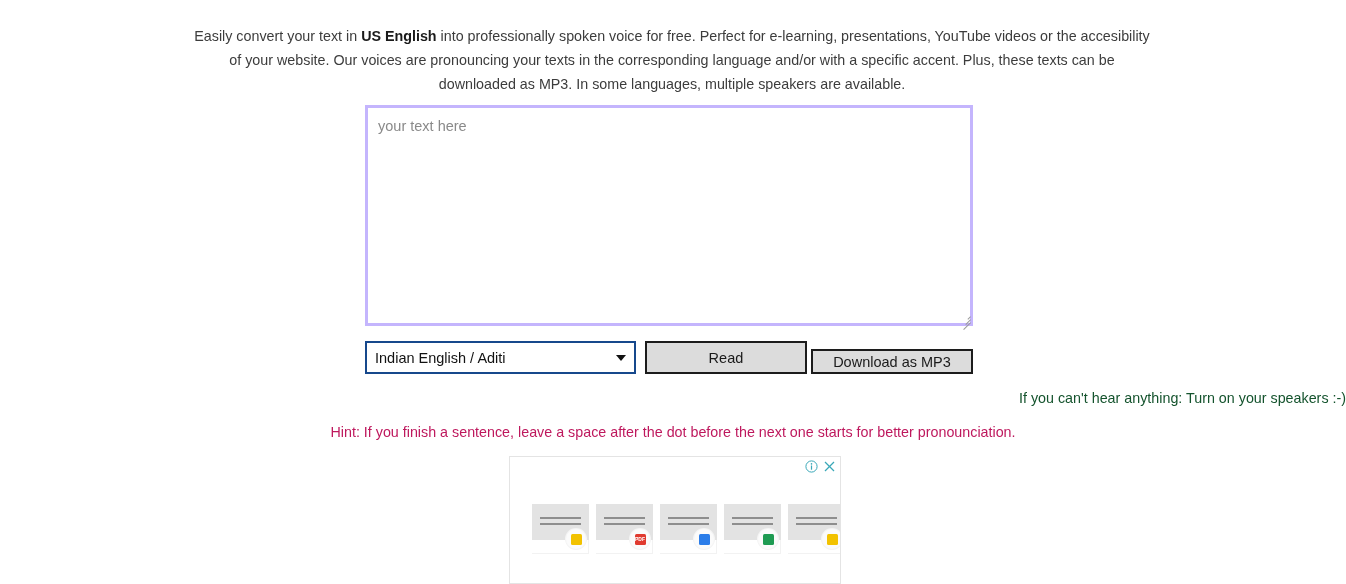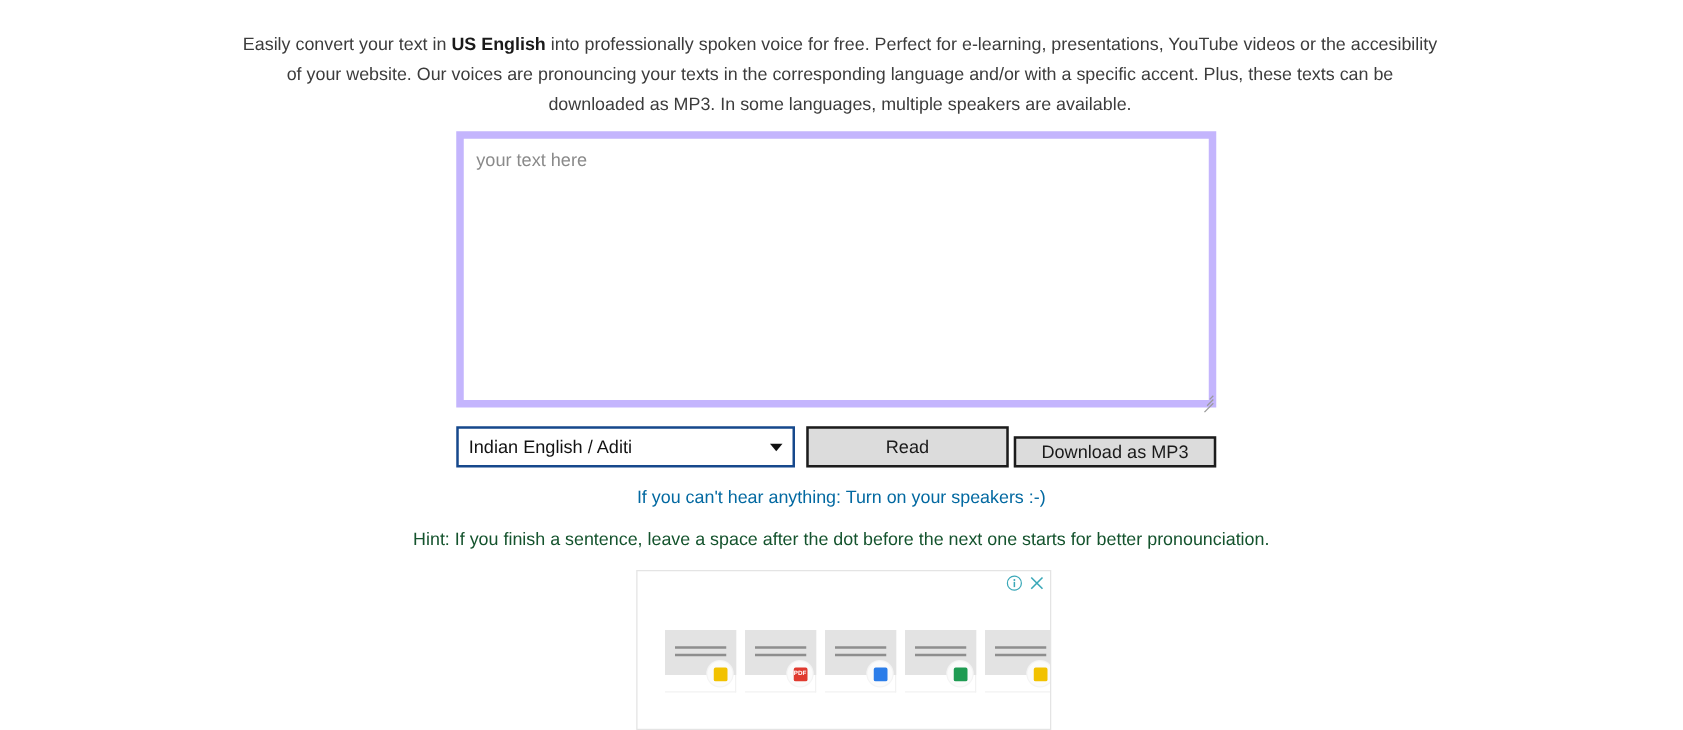--- a/index.html
+++ b/index.html
@@ -30,21 +30,21 @@
   }
   .intro b { font-weight: bold; color: #1a1a1a; }
 
   
   .textarea-box {
     position: absolute;
     left: 365px;
     top: 105px;
     width: 608px;
     height: 221px;
-    border: 6px solid #c4b5fd;
+    border: 3px solid #c4b5fd;
     background: #ffffff;
     padding: 10px 12px 0 10px;
     font-family: "Liberation Sans", sans-serif;
     font-size: 14.5px;
     color: #7d7d7d;
     resize: none;
     outline: none;
     overflow: hidden;
   }
   .textarea-box::placeholder { color: #8a8a8a; opacity: 1; }
@@ -119,31 +119,31 @@
     padding: 8px;
   }
   .btn-read { width: 166px; margin-left: 9px; }
   .btn-mp3  { width: 166px; margin-left: 4px; margin-top: 8px; }
 
   
   .note-speakers {
     position: absolute;
     left: 0; right: 0;
     top: 390px;
-    text-align: center;
+    text-align: right;
     font-size: 14.3px;
-    color: #0369a1;
+    color: #14532d;
   }
   .note-hint {
     position: absolute;
     left: 0; right: 0;
     top: 424px;
     text-align: center;
     font-size: 14.3px;
-    color: #14532d;
+    color: #be185d;
   }
 
   
   .ad-block {
     position: absolute;
     left: 509px;
     top: 456px;
     width: 332px;
     height: 128px;
     background: #ffffff;

